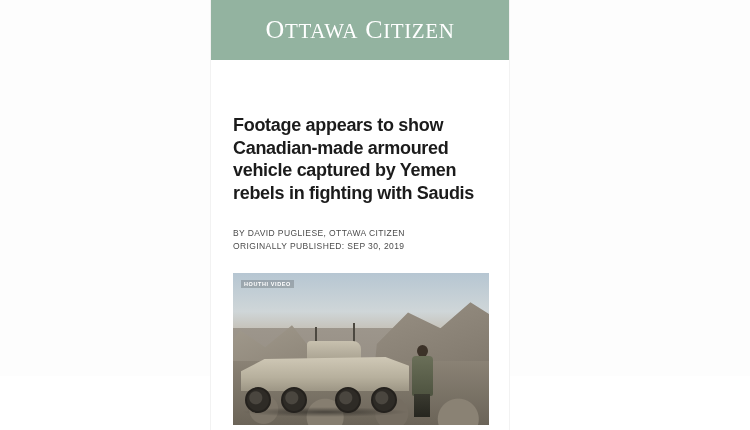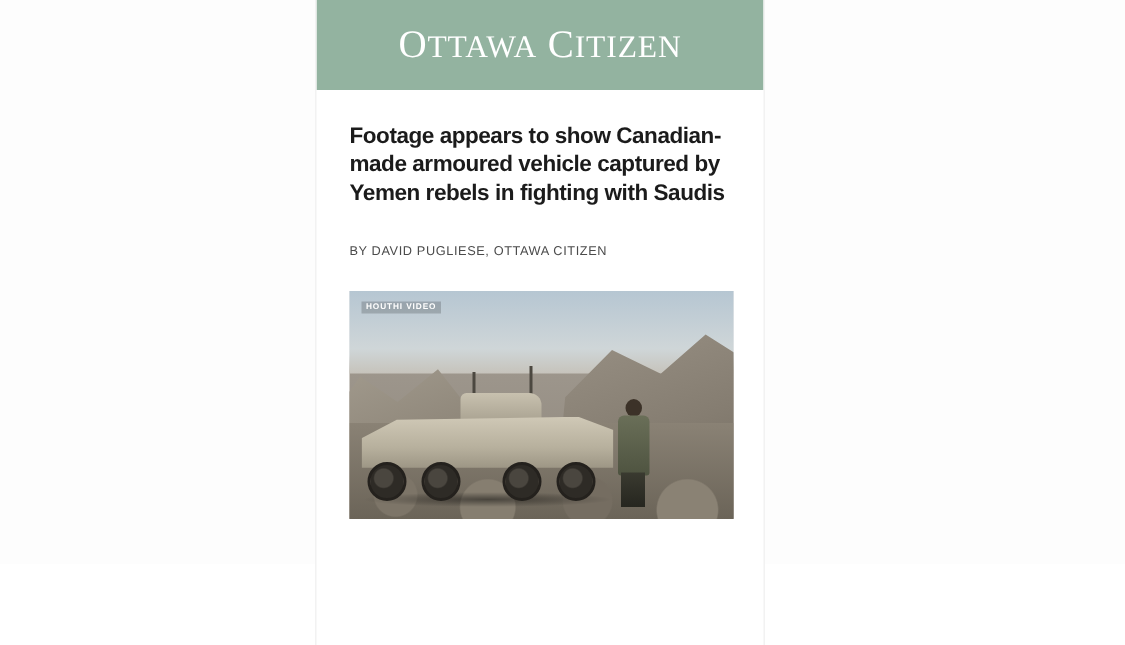--- a/index.html
+++ b/index.html
@@ -60,24 +60,25 @@
     font-size: 21px;
   }
 
   .body-wrap {
     padding: 22px 22px 0 22px;
   }
 
   .headline {
     font-family: "Liberation Sans", sans-serif;
     font-weight: bold;
-    font-size: 15px;
+    font-size: 18px;
     line-height: 1.26;
     color: #1b1b1b;
     letter-spacing: -0.3px;
+    margin-top: 32px;
   }
 
   .byline-block {
     margin-top: 22px;
     font-size: 8.5px;
     line-height: 1.55;
     letter-spacing: 0.4px;
     color: #4b4b4b;
     text-transform: uppercase;
     font-weight: normal;
@@ -225,20 +226,21 @@
         <span>O<span class="small-caps">TTAWA</span> C<span class="small-caps">ITIZEN</span></span>
       </div>
     </div>
 
     <div class="body-wrap">
 
       <h1 class="headline">Footage appears to show Canadian-made armoured vehicle captured by Yemen rebels in fighting with Saudis</h1>
 
       <div class="byline-block">
         <div>BY DAVID PUGLIESE, OTTAWA CITIZEN</div>
+        <div>ORIGINALLY PUBLISHED: SEP 30, 2019</div>
       </div>
 
       <div class="figure">
         <div class="sky"></div>
         <div class="hill-left"></div>
         <div class="hill-right"></div>
         <div class="ground"></div>
         <div class="ground-rocks"></div>
 
         <div class="vehicle">

